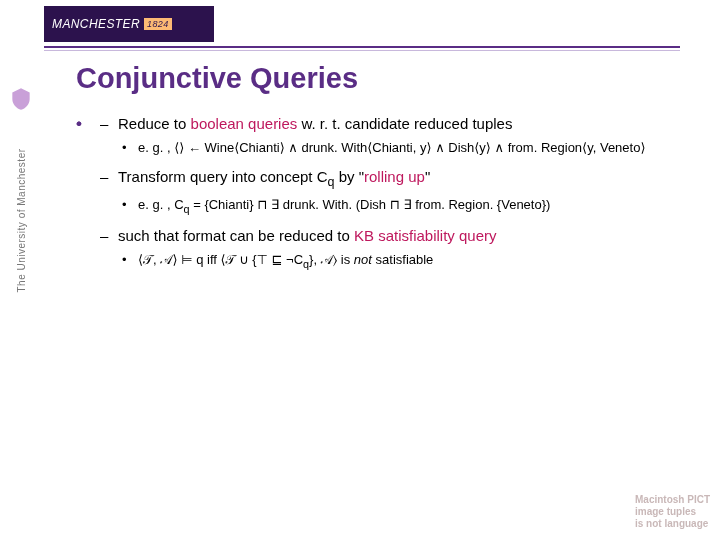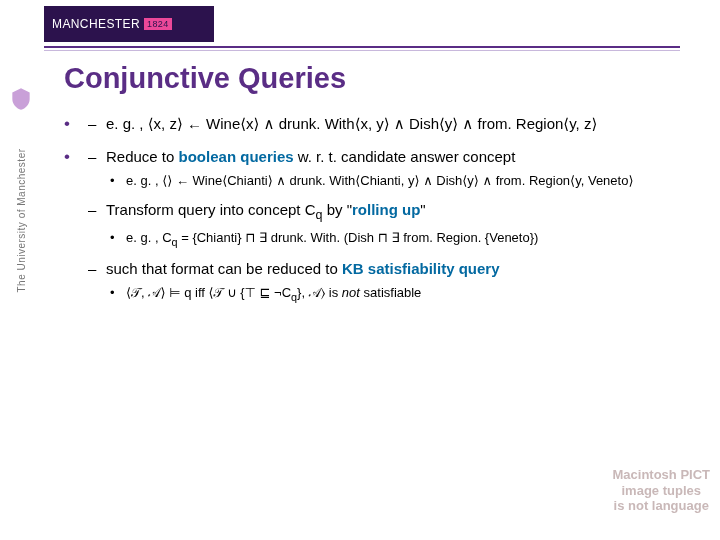--- a/index.html
+++ b/index.html
@@ -1,40 +1,40 @@
 <!DOCTYPE html>
 <html><head>
 <meta charset="utf-8">
 <style>
   * { box-sizing: border-box; margin: 0; padding: 0; }
   html, body { width: 720px; height: 540px; font-family: Arial, Helvetica, sans-serif; background: #fff; }
   .slide { position: relative; width: 720px; height: 540px; background: #fff; }
   .sidebar-logo { position: absolute; left: 4px; top: 100px; width: 34px; height: 240px; display: flex; align-items: center; justify-content: center; }
   .sidebar-logo .rot { transform: rotate(-90deg); white-space: nowrap; font-size: 10px; color: #777; letter-spacing: 0.5px; }
   .sidebar-icon { position: absolute; left: 8px; top: 86px; width: 26px; height: 26px; }
-  .header-badge { position: absolute; left: 44px; top: 6px; width: 170px; height: 36px; background: #2c124d; color: #fff; display: flex; align-items: center; padding: 0 8px; font-size: 12px; letter-spacing: 0.4px; }
+  .header-badge { position: absolute; left: 44px; top: 6px; width: 170px; height: 36px; background: #2c124d; color: #fff; display: flex; align-items: center; padding: 0 8px; font-size: 12px; letter-spacing: 0.4px; font-style: italic; }
   .header-badge .main { font-weight: 500; }
-  .header-badge .year { background: #ec4899; color: #2c124d; font-size: 9px; padding: 1px 3px; margin-left: 4px; }
+  .header-badge .year { background: #fdba74; color: #2c124d; font-size: 9px; padding: 1px 3px; margin-left: 4px; }
   .topline { position: absolute; left: 44px; top: 46px; width: 636px; height: 2px; background: #5a2d85; }
   .botline { position: absolute; left: 44px; top: 50px; width: 636px; height: 1px; background: #c8b8dc; }
-  .content { position: absolute; left: 64px; top: 62px; width: 640px; }
+  .content { position: absolute; left: 76px; top: 62px; width: 640px; }
   h1.title { color: #5a2d85; font-size: 29px; font-weight: bold; margin-bottom: 18px; }
   ul.b1 { list-style: none; }
   ul.b1 > li { position: relative; padding-left: 20px; font-size: 17px; margin-bottom: 12px; line-height: 1.35; }
   ul.b1 > li::before { content: "•"; position: absolute; left: 0; top: 0; color: #5a2d85; font-size: 17px; }
   ul.b2 { list-style: none; margin-top: 6px; }
   ul.b2 > li { position: relative; padding-left: 22px; font-size: 15px; margin-bottom: 8px; margin-top: 6px; line-height: 1.4; }
   ul.b2 > li::before { content: "–"; position: absolute; left: 4px; top: 0; }
   ul.b3 { list-style: none; margin-top: 4px; }
   ul.b3 > li { position: relative; padding-left: 20px; font-size: 13px; margin-bottom: 6px; margin-top: 0; line-height: 1.5; }
   ul.b3 > li::before { content: "•"; position: absolute; left: 4px; top: 0; }
-  .boldblue { font-weight: bold; color: #0369a1; }
+  .boldblue { font-weight: normal; color: #be185d; }
   .italic { font-style: italic; }
   .ang { font-family: 'Arial', sans-serif; }
-  .notsupported { position: absolute; right: 10px; bottom: 26px; font-size: 13px; color: #c9b8b8; text-align: center; line-height: 1.2; font-weight: bold; }
+  .notsupported { position: absolute; right: 10px; bottom: 10px; font-size: 10px; color: #c9b8b8; text-align: left; line-height: 1.2; font-weight: bold; }
   .sym { font-family: 'Segoe UI Symbol','Arial Unicode MS',Arial,sans-serif; }
 </style>
 </head>
 <body>
 <div class="slide">
 
 <div class="header-badge">
   <span class="main">MANCHESTER</span>
   <span class="year">1824</span>
 </div>
@@ -48,31 +48,26 @@
 </div>
 <div class="sidebar-logo">
   <div class="rot">The University of Manchester</div>
 </div>
 
 <div class="content">
   <h1 class="title">Conjunctive Queries</h1>
 
   <ul class="b1">
     <li>
-      <ul class="b2">
-        <li>
-          <span>e. g. , </span><span class="ang sym">⟨x, z⟩ ← Wine⟨x⟩ ∧ drunk. With⟨x, y⟩ ∧ Dish⟨y⟩ ∧ from. Region⟨y, z⟩</span>
-        </li>
-      </ul>
     </li>
 
     <li>
       <ul class="b2">
         <li>
-          <span>Reduce to </span><span class="boldblue">boolean queries</span><span> w. r. t. candidate answer concept</span>
+          <span>Reduce to </span><span class="boldblue">boolean queries</span><span> w. r. t. candidate reduced tuples</span>
           <ul class="b3">
             <li>
               <span>e. g. , </span><span class="ang sym">⟨⟩ ← Wine⟨Chianti⟩ ∧ drunk. With⟨Chianti, y⟩ ∧ Dish⟨y⟩ ∧ from. Region⟨y, Veneto⟩</span>
             </li>
           </ul>
         </li>
 
         <li>
           <span>Transform query into concept C</span><sub>q</sub><span> by "</span><span class="boldblue">rolling up</span><span>"</span>
           <ul class="b3">

